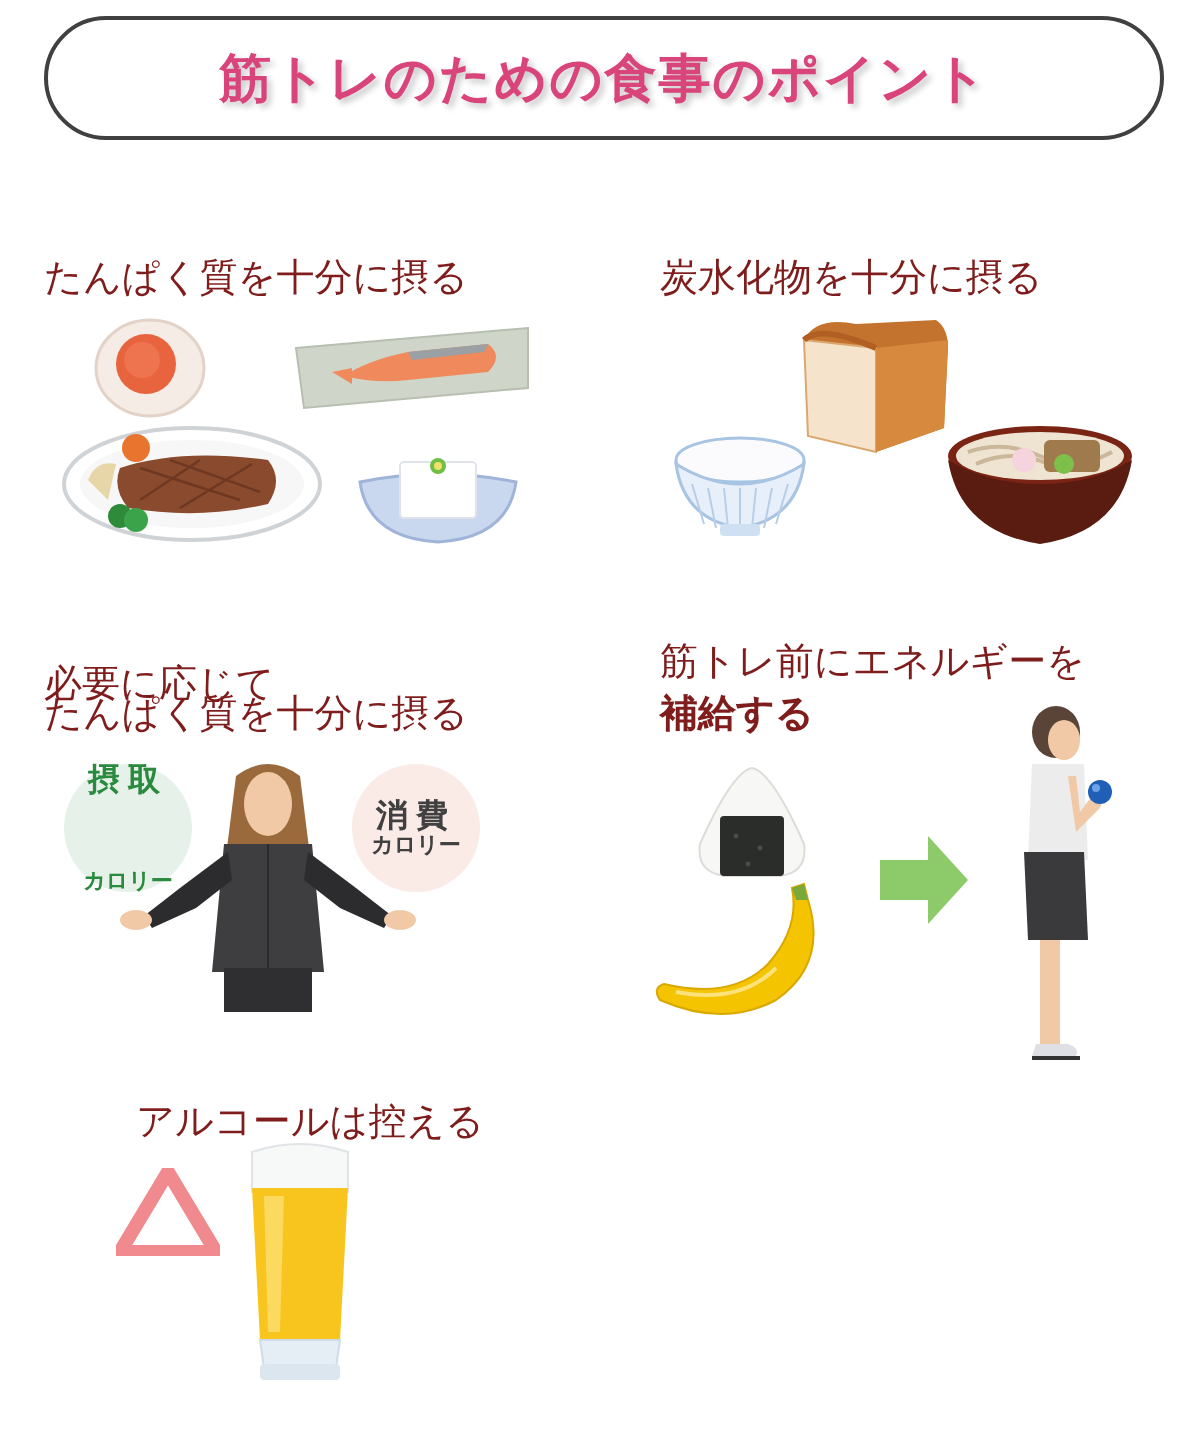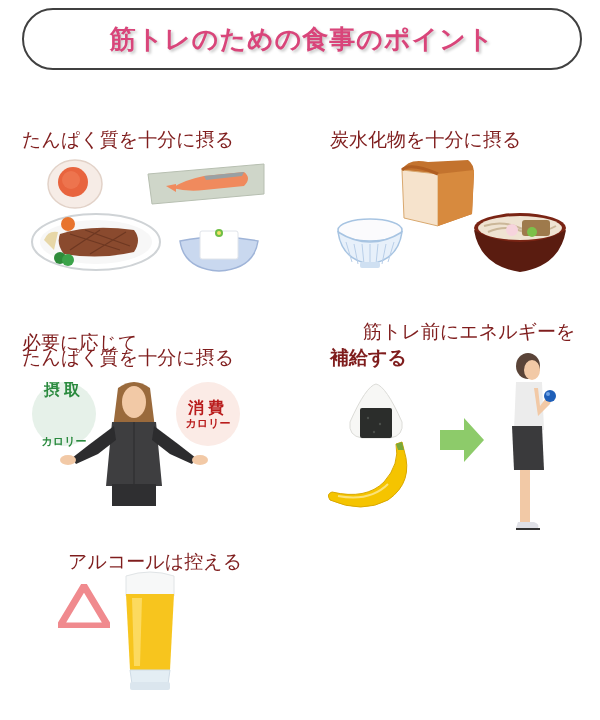--- a/index.html
+++ b/index.html
@@ -24,21 +24,21 @@
   svg { display: block; }
 
   .bubble {
     position: absolute; width: 64px; height: 64px; border-radius: 50%;
     display: flex; flex-direction: column; align-items: center; justify-content: center;
     font-weight: bold; line-height: 1.1;
   }
   .bubble .big { font-size: 16px; letter-spacing: 4px; }
   .bubble .small { font-size: 11px; font-family: Liberation Serif, serif; }
   .bubble.green { background: #e6f1e9; color: #2a8a3e; }
-  .bubble.orange { background: #fbebe6; color: #b91c1c; }
+  .bubble.orange { background: #fbebe6; color: #404040; }
 </style>
 </head>
 <body>
 
 <div class="title-pill">
   <span class="title-text">筋トレのための食事のポイント</span>
 </div>
 
 <div class="heading" style="left:22px; top:126px;">たんぱく質を十分に摂る</div>
 
@@ -134,21 +134,21 @@
     <path d="M58,44 L102,44 L108,108 L52,108 Z" fill="#3e3e40"></path>
     <path d="M60,48 L36,66 L18,80 L22,86 L44,76 L62,62 Z" fill="#2c2c2e"></path>
     <path d="M100,48 L124,66 L142,80 L138,86 L116,76 L98,62 Z" fill="#2c2c2e"></path>
     <ellipse cx="14" cy="82" rx="8" ry="5" fill="#f2c9a6"></ellipse>
     <ellipse cx="146" cy="82" rx="8" ry="5" fill="#f2c9a6"></ellipse>
     <rect x="58" y="106" width="44" height="22" fill="#2f2f31"></rect>
     <line x1="80" y1="44" x2="80" y2="106" stroke="#2a2a2c" stroke-width="1"></line>
   </svg>
 </div>
 
-<div class="heading" style="left:330px; top:318px;margin-left:33px;">筋トレ前にエネルギーを</div>
+<div class="heading" style="left:330px; top:318px;">筋トレ前にエネルギーを</div>
 <div class="heading" style="left:330px; top:344px;font-weight:bold;">補給する</div>
 
 <div class="illus" style="left:346px; top:382px;">
   <svg width="60" height="60" viewBox="0 0 60 60">
     <path d="M30,2 Q40,4 56,40 Q58,54 44,56 L16,56 Q2,54 4,40 Q20,4 30,2 Z" fill="#f7f7f5" stroke="#dcdcd8" stroke-width="1"></path>
     <rect x="14" y="26" width="32" height="30" rx="2" fill="#2b2d2b"></rect>
     <circle cx="22" cy="36" r="1.2" fill="#4a4e4a"></circle>
     <circle cx="34" cy="42" r="1.2" fill="#4a4e4a"></circle>
     <circle cx="28" cy="50" r="1.2" fill="#4a4e4a"></circle>
   </svg>

